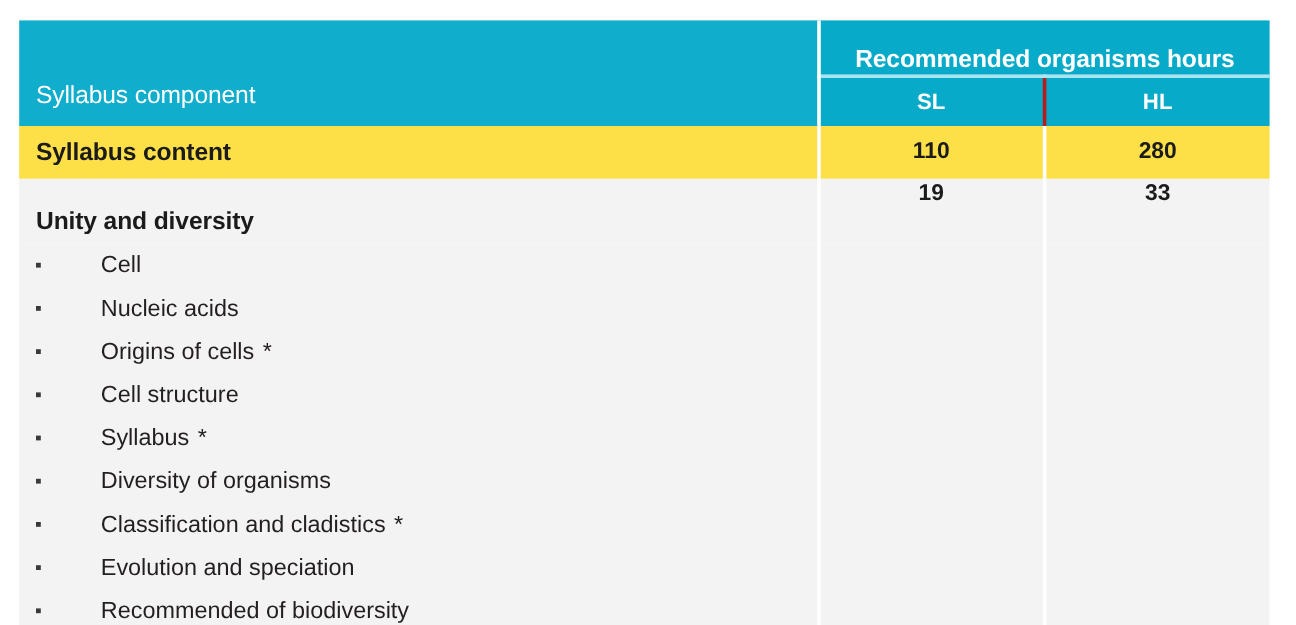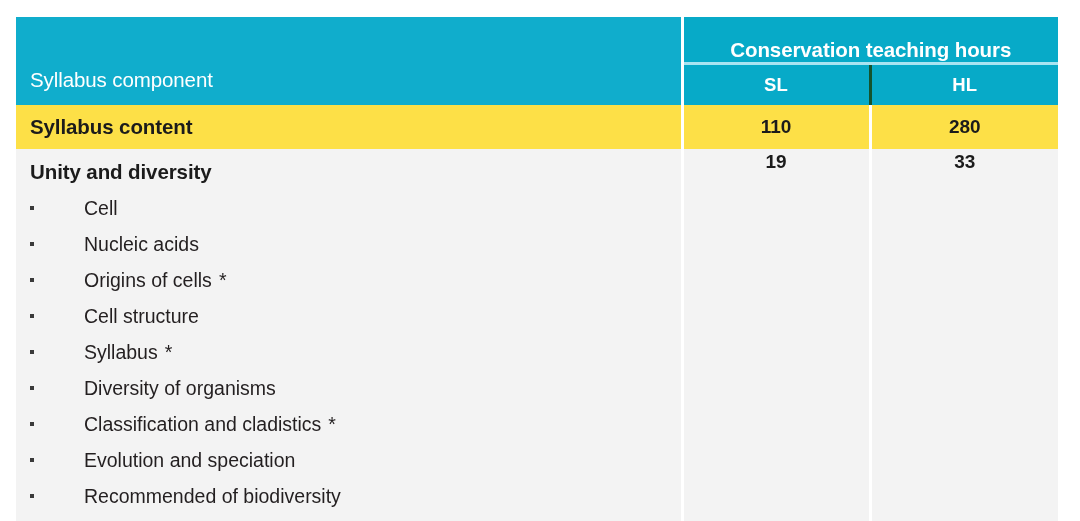--- a/index.html
+++ b/index.html
@@ -68,21 +68,21 @@
     background: #07aac8;
     color: #ffffff;
     font-size: 18.5px;
     font-weight: bold;
     text-align: center;
     height: 42px;
     box-sizing: border-box;
     vertical-align: middle;
     letter-spacing: 0.1px;
   }
-  .th-sub.sl { border-right: 3px solid #14532d; }
+  .th-sub.sl { border-right: 3px solid #b91c1c; }
 
   
   tbody td {
     padding: 0;
     margin: 0;
   }
 
   tr.row-total td {
     background: #fde047;
     height: 44px;
@@ -109,21 +109,21 @@
     font-size: 19px;
     font-weight: bold;
     color: #1b1b1b;
     text-align: center;
     margin-left: 40px;
   }
 
   .divider-left { border-left: 3px solid #ffffff; }
 
   tr.row-section td.section-name {
-    padding-top: 11px;
+    padding-top: 24px;
     padding-bottom: 6px;
   }
   tr.row-section td.cell-num {
     padding-top: 2px;
   }
 
   ul.bullet-list {
     list-style: none;
     margin: 0;
     padding: 0 0 10px 0;
@@ -153,21 +153,21 @@
   <table class="syllabus-table">
     <colgroup>
       <col class="col-component">
       <col class="col-sl">
       <col class="col-hl">
     </colgroup>
 
     <thead>
       <tr>
         <th class="th-component" rowspan="2">Syllabus component</th>
-        <th class="th-group" colspan="2">Conservation teaching hours</th>
+        <th class="th-group" colspan="2">Recommended organisms hours</th>
       </tr>
       <tr>
         <th class="th-sub sl">SL</th>
         <th class="th-sub hl">HL</th>
       </tr>
     </thead>
 
     <tbody>
       <tr class="row-total">
         <td class="cell-label-strong">Syllabus content</td>

